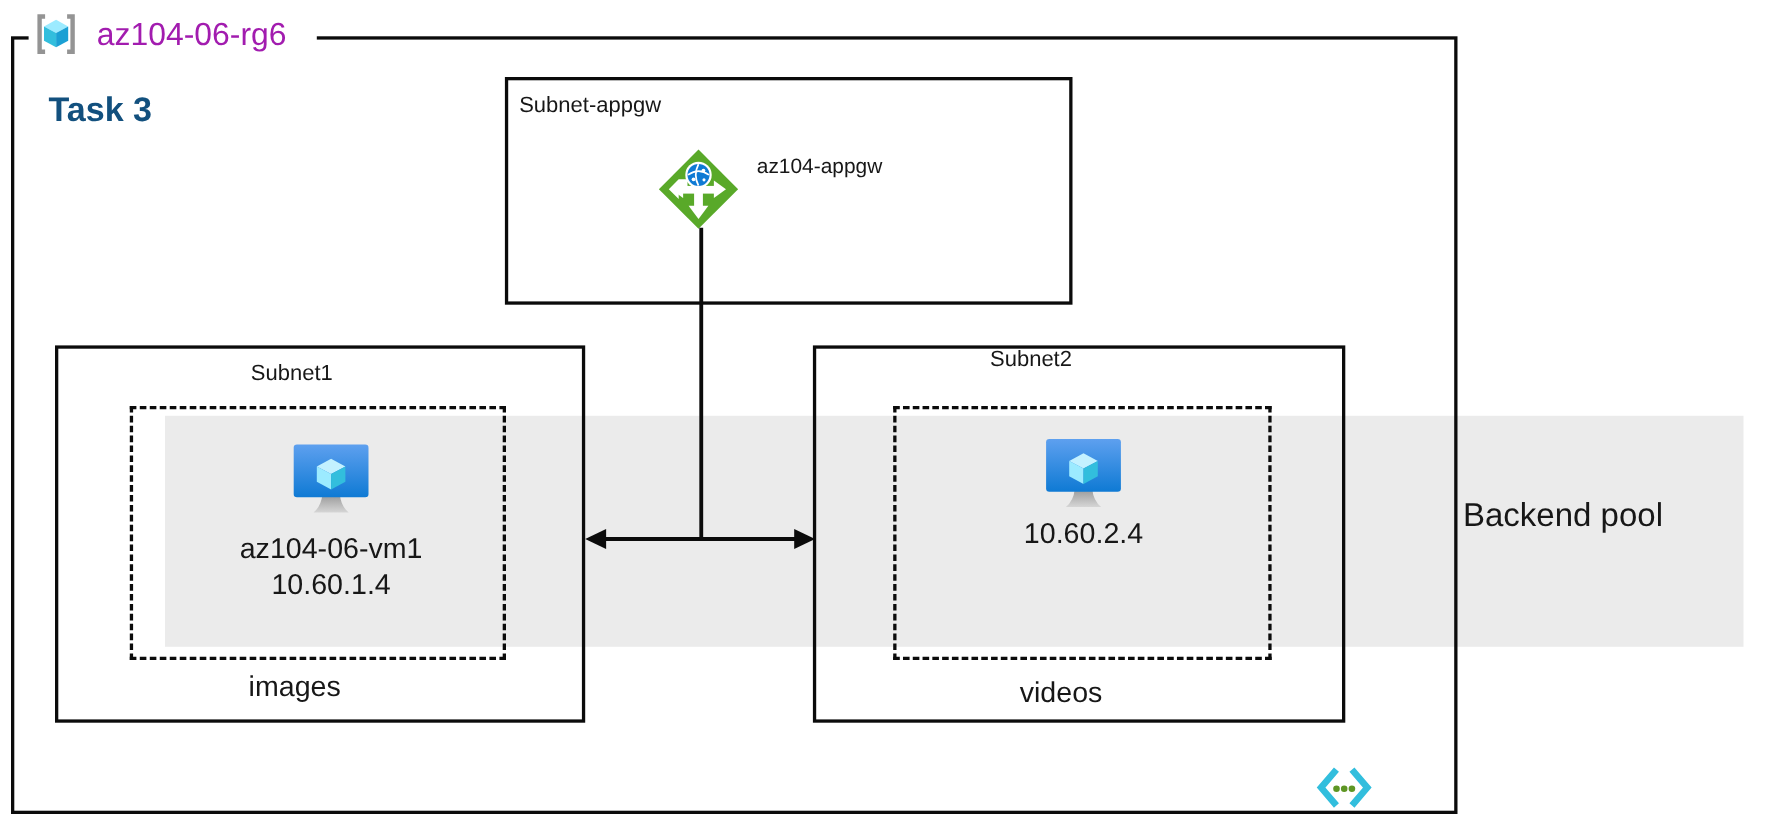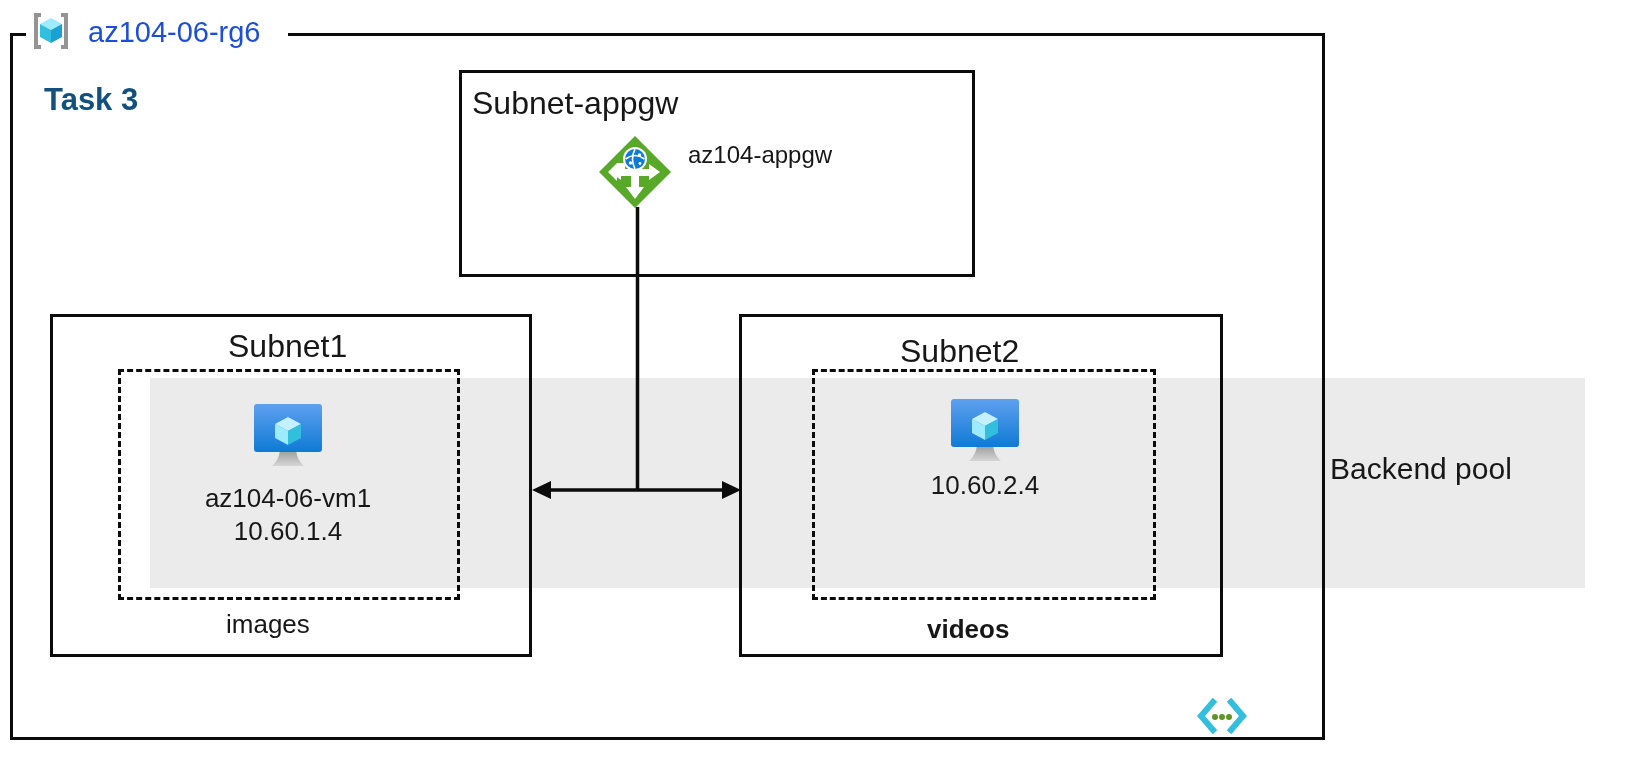--- a/index.html
+++ b/index.html
@@ -68,21 +68,21 @@
     top: 8px;
     width: 46px;
     height: 46px;
     z-index: 5;
   }
   .rg-title {
     position: absolute;
     left: 88px;
     top: 16px;
     font-size: 29px;
-    color: #1d4ed8;
+    color: #a21caf;
     white-space: nowrap;
     z-index: 5;
   }
 
   .task-label {
     position: absolute;
     left: 44px;
     top: 82px;
     font-size: 31px;
     font-weight: bold;
@@ -98,58 +98,58 @@
     box-sizing: border-box;
     background: transparent;
     z-index: 4;
   }
   .subnet-appgw-box { left: 459px; top: 70px;  width: 516px; height: 207px; }
   .subnet1-box      { left: 50px;  top: 314px; width: 482px; height: 343px; }
   .subnet2-box      { left: 739px; top: 314px; width: 484px; height: 343px; }
 
   .subnet-title {
     position: absolute;
-    font-size: 32px;
+    font-size: 20px;
     color: #171717;
     white-space: nowrap;
     z-index: 6;
   }
   .subnet-appgw-title { left: 472px; top: 85px; }
   .subnet1-title { left: 228px; top: 328px; }
-  .subnet2-title { left: 900px; top: 333px; }
+  .subnet2-title { left: 900px; top: 316px; }
 
   
   .dashed-group {
     position: absolute;
     border: 3px dashed #0b0b0b;
     box-sizing: border-box;
     background: transparent;
     z-index: 5;
   }
   .dashed1 { left: 118px; top: 369px; width: 342px; height: 231px; }
   .dashed2 { left: 812px; top: 369px; width: 344px; height: 231px; }
 
   .group-label {
     position: absolute;
     font-size: 26px;
     color: #171717;
     white-space: nowrap;
     z-index: 6;
   }
   .group-label-images { left: 213px; top: 609px; margin-left: 13px; }
-  .group-label-videos { left: 927px; top: 614px; font-weight: bold; }
+  .group-label-videos { left: 927px; top: 614px; }
 
   
   .vm-block {
     position: absolute;
     z-index: 6;
     text-align: center;
     width: 260px;
   }
-  .vm1 { left: 158px; top: 400px; text-align: center; }
+  .vm1 { left: 171px; top: 400px; text-align: center; }
   .vm2 { left: 855px; top: 395px; }
 
   .vm-icon {
     display: block;
     margin: 0 auto;
     width: 76px;
     height: 74px;
   }
   .vm-name, .vm-ip {
     display: block;
@@ -173,21 +173,21 @@
     width: 78px;
     height: 78px;
     flex: 0 0 auto;
   }
   .appgw-labels {
     margin-left: 14px;
     margin-top: 6px;
   }
   .appgw-labels span {
     display: block;
-    font-size: 24px;
+    font-size: 19px;
     color: #171717;
     line-height: 1.33;
     white-space: nowrap;
   }
 
   
   .connectors {
     position: absolute;
     left: 0;
     top: 0;

